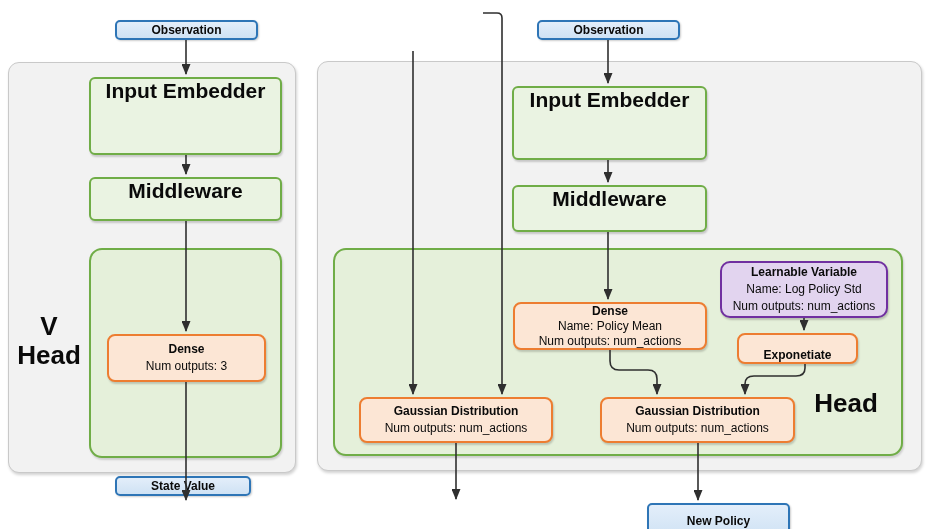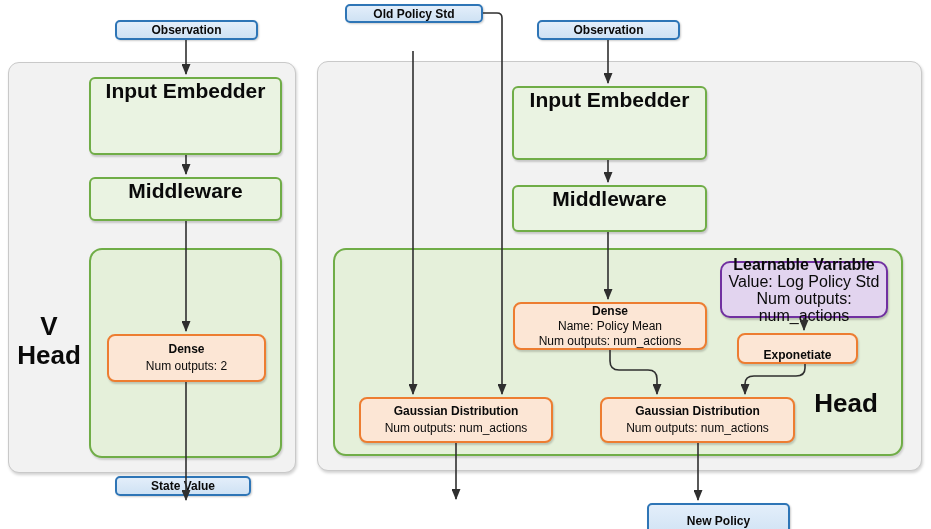--- a/index.html
+++ b/index.html
@@ -46,21 +46,21 @@
     box-shadow:1px 2px 2px rgba(0,0,0,0.18);
     display:flex;flex-direction:column;align-items:center;justify-content:center;
     font-size:12px;color:#0a0a0a;text-align:center;
   }
   .box-purple{
     background:var(--purple-fill,#e2d4ef);
     border:2.5px solid var(--purple-border,#7030a0);
     border-radius:10px;
     box-shadow:1px 2px 2px rgba(0,0,0,0.2);
     display:flex;flex-direction:column;align-items:center;justify-content:center;
-    font-size:16px;color:#0a0a0a;text-align:center;
+    font-size:12px;color:#0a0a0a;text-align:center;
   }
   .t{font-weight:bold;}
   .lh17{line-height:17px;}
   .lh15{line-height:15px;}
   #edges{position:absolute;left:0;top:0;z-index:10;pointer-events:none;}
   .edge{stroke:var(--edge,#2f2f2f);stroke-width:1.6;fill:none;}
   #arrowhead{fill:var(--edge,#2f2f2f);}
 </style>
 </head>
 <body>
@@ -78,23 +78,20 @@
     <div>V</div>
     <div>Head</div>
   </div>
   <div class="abs panel-label" style="left:806px;top:389px;width:80px;">
     <div>Head</div>
   </div>
 
   <div class="abs box-blue" style="left:115px;top:20px;width:143px;height:20px;">
     <span>Observation</span>
   </div>
-  <div class="abs box-blue" style="left:345px;top:4px;width:138px;height:19px;">
-    <span>Old Policy Std</span>
-  </div>
   <div class="abs box-blue" style="left:537px;top:20px;width:143px;height:20px;">
     <span>Observation</span>
   </div>
   <div class="abs box-blue" style="left:115px;top:476px;width:136px;height:20px;">
     <span>State Value</span>
   </div>
   <div class="abs box-blue" style="left:627px;top:503px;width:143px;height:36px;margin-left:20px;">
     <span>New Policy</span>
   </div>
 
@@ -106,42 +103,42 @@
   </div>
   <div class="abs node-green" style="left:512px;top:86px;width:195px;height:74px;">
     <span>Input Embedder</span>
   </div>
   <div class="abs node-green" style="left:512px;top:185px;width:195px;height:47px;">
     <span>Middleware</span>
   </div>
 
   <div class="abs box-orange lh17" style="left:107px;top:334px;width:159px;height:48px;">
     <div class="t">Dense</div>
-    <div>Num outputs: 2</div>
+    <div>Num outputs: 3</div>
   </div>
   <div class="abs box-orange lh15" style="left:513px;top:302px;width:194px;height:48px;">
     <div class="t">Dense</div>
     <div>Name: Policy Mean</div>
     <div>Num outputs: num_actions</div>
   </div>
   <div class="abs box-orange" style="left:737px;top:333px;width:121px;height:31px;justify-content:flex-end;">
     <div class="t">Exponetiate</div>
   </div>
   <div class="abs box-orange lh17" style="left:359px;top:397px;width:194px;height:46px;">
     <div class="t">Gaussian Distribution</div>
     <div>Num outputs: num_actions</div>
   </div>
   <div class="abs box-orange lh17" style="left:600px;top:397px;width:195px;height:46px;">
     <div class="t">Gaussian Distribution</div>
     <div>Num outputs: num_actions</div>
   </div>
 
   <div class="abs box-purple lh17" style="left:720px;top:261px;width:168px;height:57px;">
     <div class="t">Learnable Variable</div>
-    <div>Value: Log Policy Std</div>
+    <div>Name: Log Policy Std</div>
     <div>Num outputs: num_actions</div>
   </div>
 
   <svg id="edges" width="931" height="529">
     <defs>
       <marker id="arrow" viewBox="0 0 11 9" refX="10" refY="4.5" markerWidth="11" markerHeight="9" markerUnits="userSpaceOnUse" orient="auto">
         <path id="arrowhead" d="M0,0 L11,4.5 L0,9 Z"></path>
       </marker>
     </defs>
     <path class="edge" marker-end="url(#arrow)" d="M186,40 L186,74"></path>

